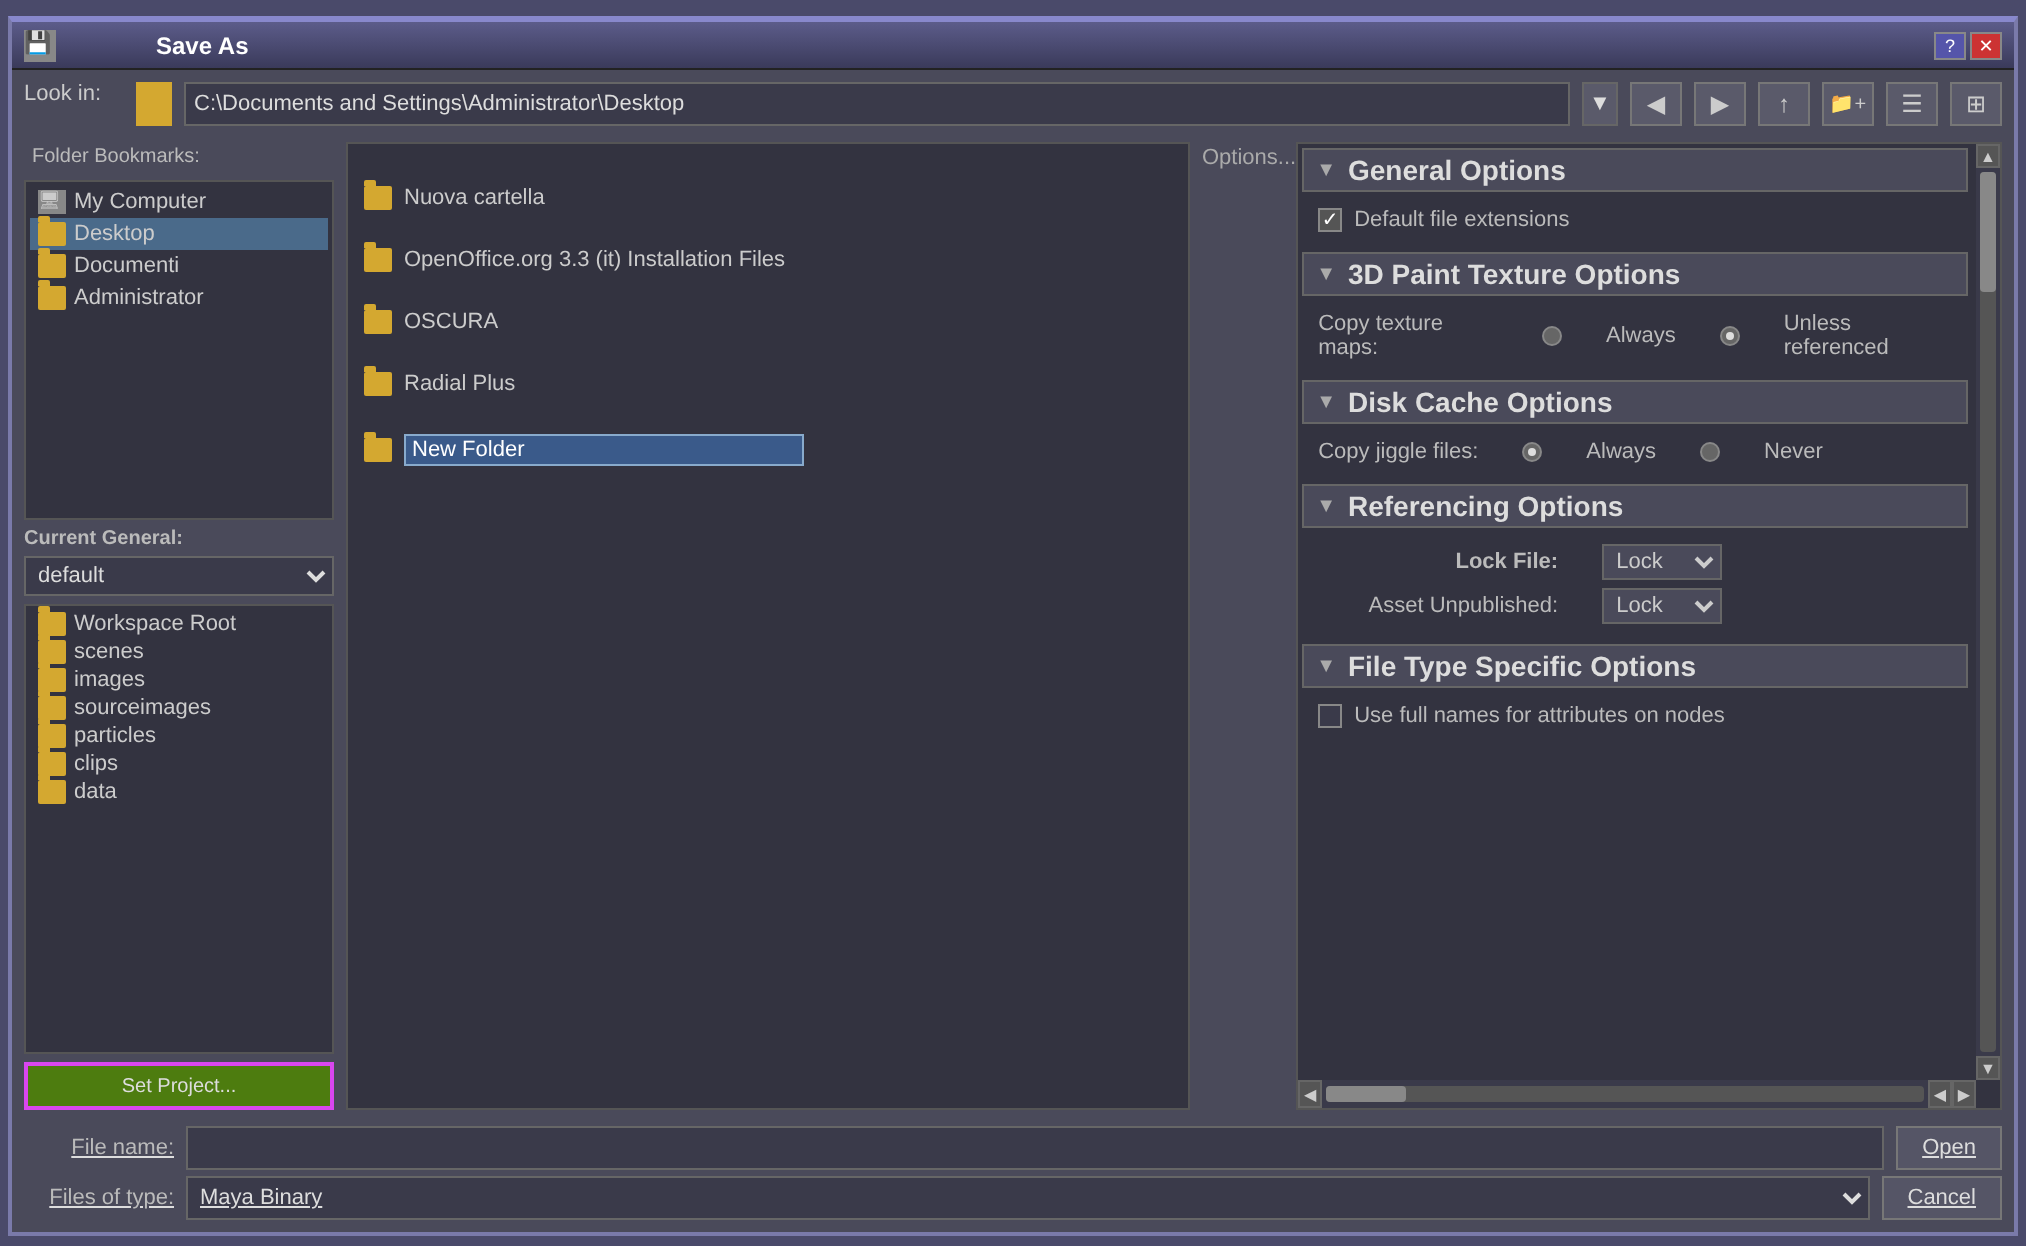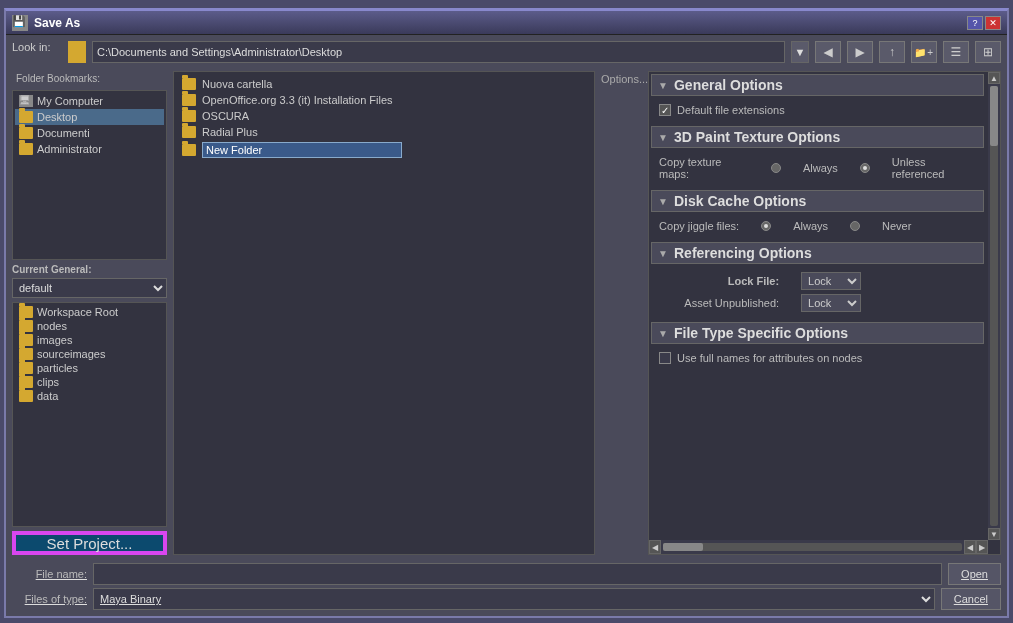--- a/index.html
+++ b/index.html
@@ -35,20 +35,21 @@
       height: 16px;
       margin-right: 6px;
       background: #888;
       display: inline-block;
     }
     .title-text {
       flex: 1;
       color: #fff;
       font-weight: bold;
       font-size: 12px;
+      margin-left: 44px;
     }
     .title-btn {
       width: 16px;
       height: 14px;
       margin-left: 2px;
       border: 1px solid #888;
       cursor: pointer;
       display: flex;
       align-items: center;
       justify-content: center;
@@ -190,42 +191,43 @@
       display: flex;
       align-items: center;
       gap: 4px;
       padding: 1px 4px;
       cursor: pointer;
       color: #ccc;
       font-size: 11px;
     }
     .set-project-btn {
       height: 24px;
-      background: #0c4a6e;
-      border: 4px solid #d946ef;
-      color: #ddd;
-      cursor: pointer;
-      font-size: 15px;
+      background: #4d7c0f;
+      border: 2px solid #d946ef;
+      color: #ddd;
+      cursor: pointer;
+      font-size: 10px;
       width: 100%;
     }
     .center-panel {
       flex: 1;
       background: #333340;
       border: 1px solid #555;
       overflow-y: auto;
       padding: 4px;
     }
     .file-item {
       display: flex;
       align-items: center;
       gap: 6px;
       padding: 2px 4px;
       cursor: pointer;
       color: #ccc;
       font-size: 11px;
+      margin-top: 15px;
     }
     .file-item.rename-mode input {
       background: #3a5a8a;
       border: 1px solid #88aacc;
       color: #fff;
       font-size: 11px;
       width: 200px;
       padding: 1px 3px;
     }
     .right-panel {
@@ -495,21 +497,21 @@
           </select>
         </div>
 
         <div class="workspace-panel">
           <div class="workspace-item">
             <span class="folder-icon"></span>
             <span>Workspace Root</span>
           </div>
           <div class="workspace-item">
             <span class="folder-icon"></span>
-            <span>nodes</span>
+            <span>scenes</span>
           </div>
           <div class="workspace-item">
             <span class="folder-icon"></span>
             <span>images</span>
           </div>
           <div class="workspace-item">
             <span class="folder-icon"></span>
             <span>sourceimages</span>
           </div>
           <div class="workspace-item">

